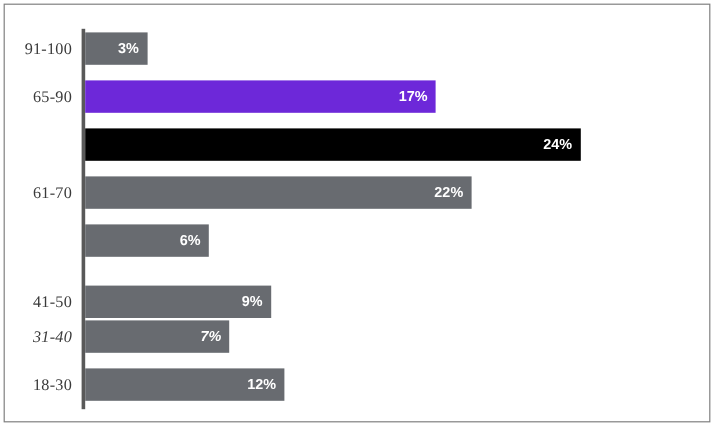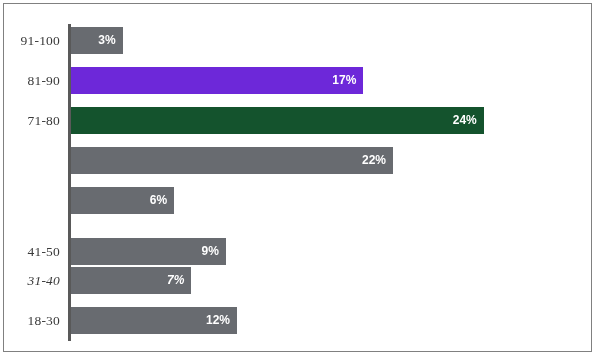--- a/index.html
+++ b/index.html
@@ -99,35 +99,35 @@
   <div class="bar-row" style="top: 23px; height: 27px;">
         <div class="category-label-box">
           <div class="category-label">91-100</div>
         </div>
         <div class="bar" style="left: 67px; width: 51.6px; background: rgb(104, 107, 112);">
           <span class="bar-value">3%</span>
         </div>
       </div>
       <div class="bar-row" style="top: 63px; height: 27px;">
         <div class="category-label-box">
-          <div class="category-label">81-90</div>
+          <div class="category-label">65-90</div>
         </div>
         <div class="bar" style="left: 67px; width: 292.4px; background: #6d28d9;">
           <span class="bar-value">17%</span>
         </div>
       </div>
       <div class="bar-row" style="top: 103px; height: 27px;">
-        <div class="category-label-box">
-          <div class="category-label">71-80</div>
-        </div>
-        <div class="bar" style="left: 67px; width: 412.8px; background: #14532d;">
+        <div class="bar" style="left: 67px; width: 412.8px; background: #000000;">
           <span class="bar-value">24%</span>
         </div>
       </div>
       <div class="bar-row" style="top: 143px; height: 27px;">
+        <div class="category-label-box">
+          <div class="category-label">61-70</div>
+        </div>
         <div class="bar" style="left: 67px; width: 322px; background: rgb(104, 107, 112);">
           <span class="bar-value">22%</span>
         </div>
       </div>
       <div class="bar-row" style="top: 183px; height: 27px;">
         <div class="bar" style="left: 67px; width: 103.2px; background: rgb(104, 107, 112);">
           <span class="bar-value">6%</span>
         </div>
       </div>
       <div class="bar-row" style="top: 234px; height: 27px;">

